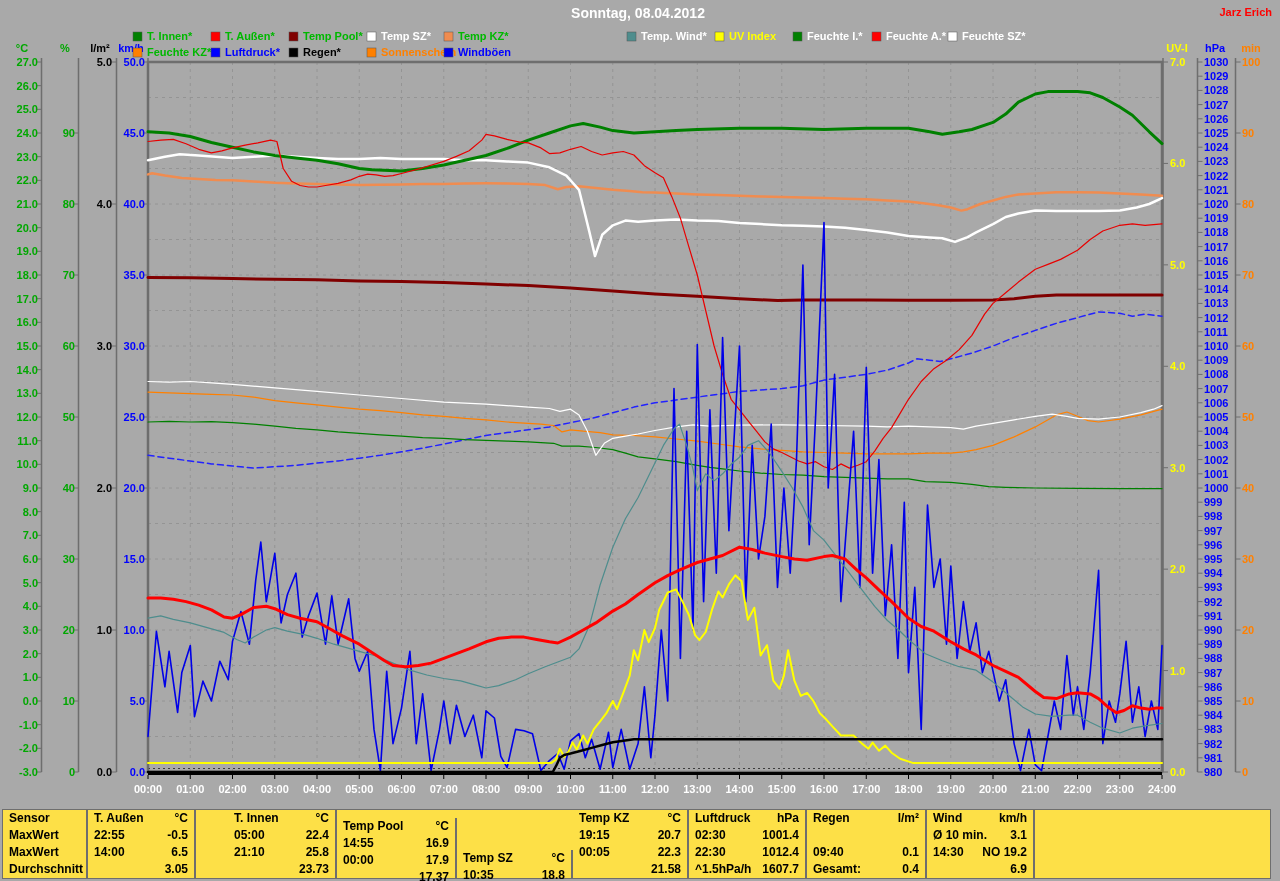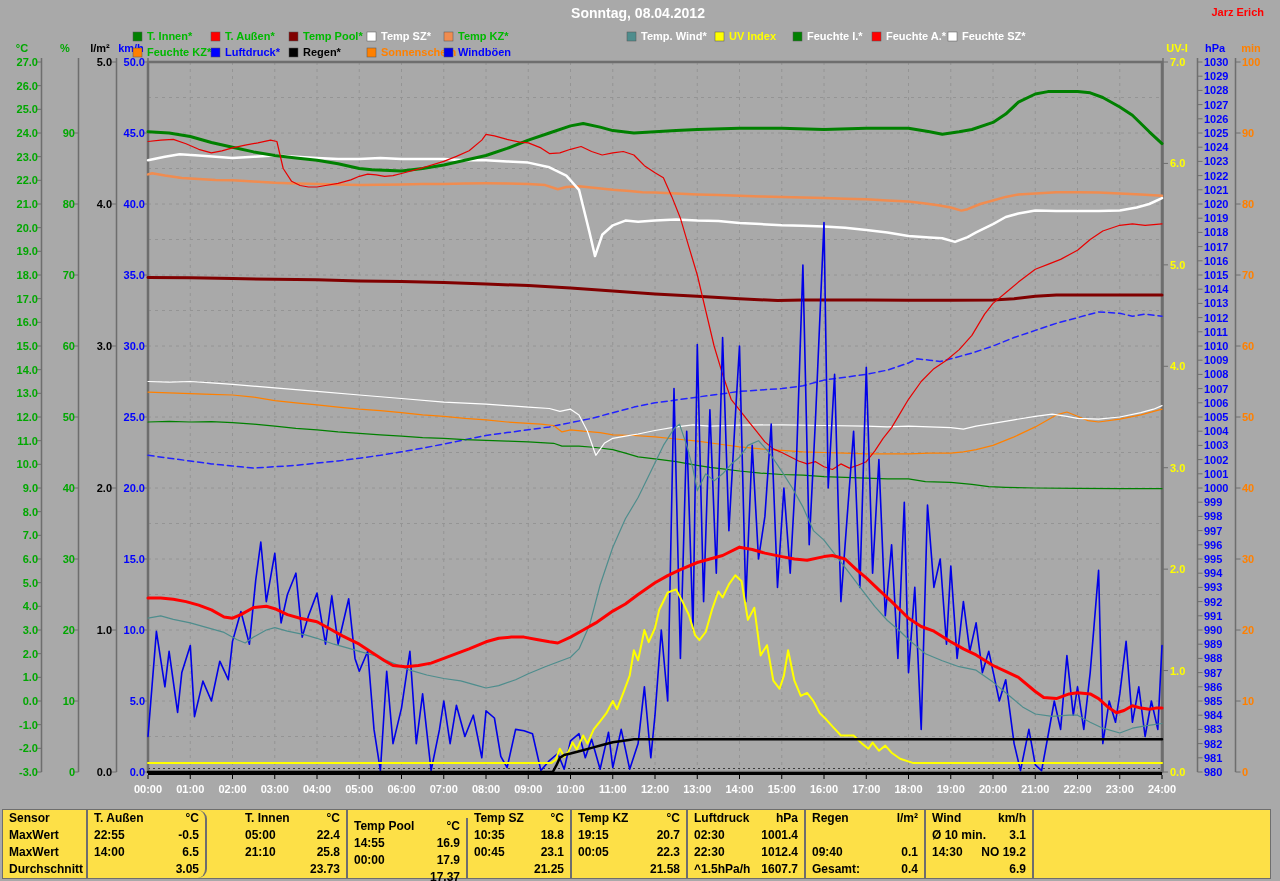--- a/index.html
+++ b/index.html
@@ -1,20 +1,20 @@
 <!DOCTYPE html>
 <html><head>
 <meta charset="utf-8">
 <style>
   html,body{margin:0;padding:0;background:#A9A9A9;width:1280px;height:881px;overflow:hidden;
     font-family:"Liberation Sans",sans-serif;}
   .app{position:relative;width:1280px;height:881px;background:#A9A9A9;}
   .title{position:absolute;top:5px;left:0;right:4px;text-align:center;color:#FFFFFF;
     font:700 14px "Liberation Sans",sans-serif;}
-  .author{position:absolute;top:6px;right:16px;color:#FF0000;font:700 11px "Liberation Sans",sans-serif;}
+  .author{position:absolute;top:6px;right:8px;color:#FF0000;font:700 11px "Liberation Sans",sans-serif;}
   svg{position:absolute;left:0;top:0;}
   .ax{font:700 11px "Liberation Sans",sans-serif;}
   .hdr{font:700 11px "Liberation Sans",sans-serif;}
   .leg{font:700 11px "Liberation Sans",sans-serif;}
   .xlab{font:700 11px "Liberation Sans",sans-serif;fill:#FFFFFF;}
   #stats-table{position:absolute;left:2px;top:809px;width:1267px;height:68px;background:#fde047;
     border:1px solid #6E6E6E;display:flex;font:700 12px "Liberation Sans",sans-serif;color:#000;}
   .tcol{border-right:2px solid #6E6E6E;box-sizing:border-box;}
   .tcol:last-child{border-right:none;}
   .trow{height:17px;line-height:17px;display:flex;justify-content:space-between;
@@ -500,21 +500,21 @@
         </div>
         <div class="trow">
           <span class="tl">MaxWert</span>
           <span class="tr"></span>
         </div>
         <div class="trow">
           <span class="tl">Durchschnitt</span>
           <span class="tr"></span>
         </div>
       </div>
-      <div class="tcol" style="width: 119px; border-radius: 9px;">
+      <div class="tcol" style="width: 108px;">
         <div class="trow">
           <span class="tl">T. Außen</span>
           <span class="tr">°C</span>
         </div>
         <div class="trow">
           <span class="tl">22:55</span>
           <span class="tr">-0.5</span>
         </div>
         <div class="trow">
           <span class="tl">14:00</span>
@@ -554,21 +554,21 @@
         </div>
         <div class="trow">
           <span class="tl">00:00</span>
           <span class="tr">17.9</span>
         </div>
         <div class="trow">
           <span class="tl"></span>
           <span class="tr">17.37</span>
         </div>
       </div>
-      <div class="tcol" style="width: 104px;">
+      <div class="tcol" style="width: 116px; margin-top: 40px;">
         <div class="trow">
           <span class="tl">Temp SZ</span>
           <span class="tr">°C</span>
         </div>
         <div class="trow">
           <span class="tl">10:35</span>
           <span class="tr">18.8</span>
         </div>
         <div class="trow">
           <span class="tl">00:45</span>

